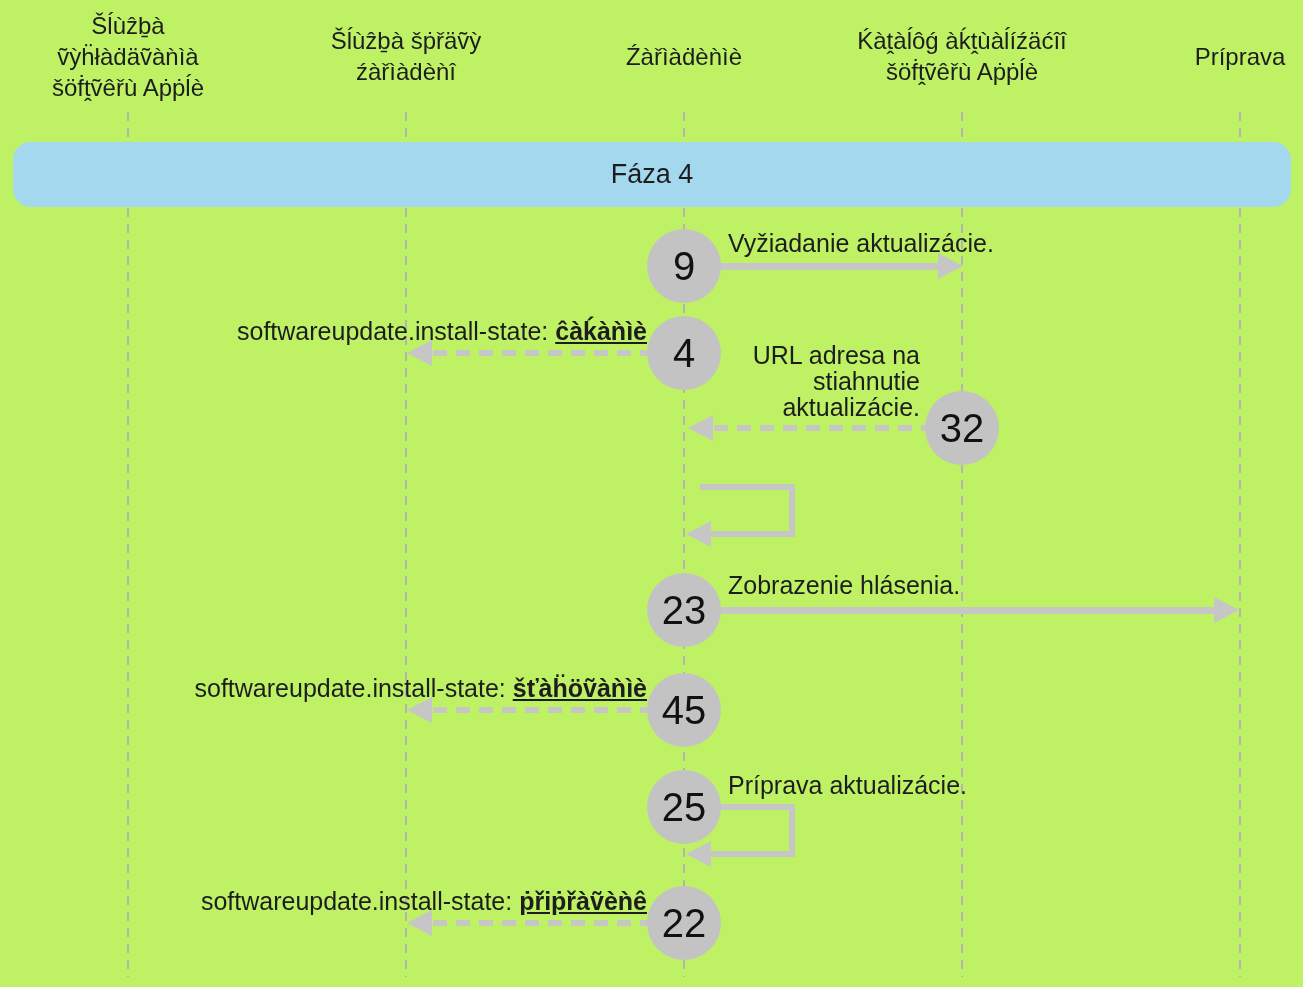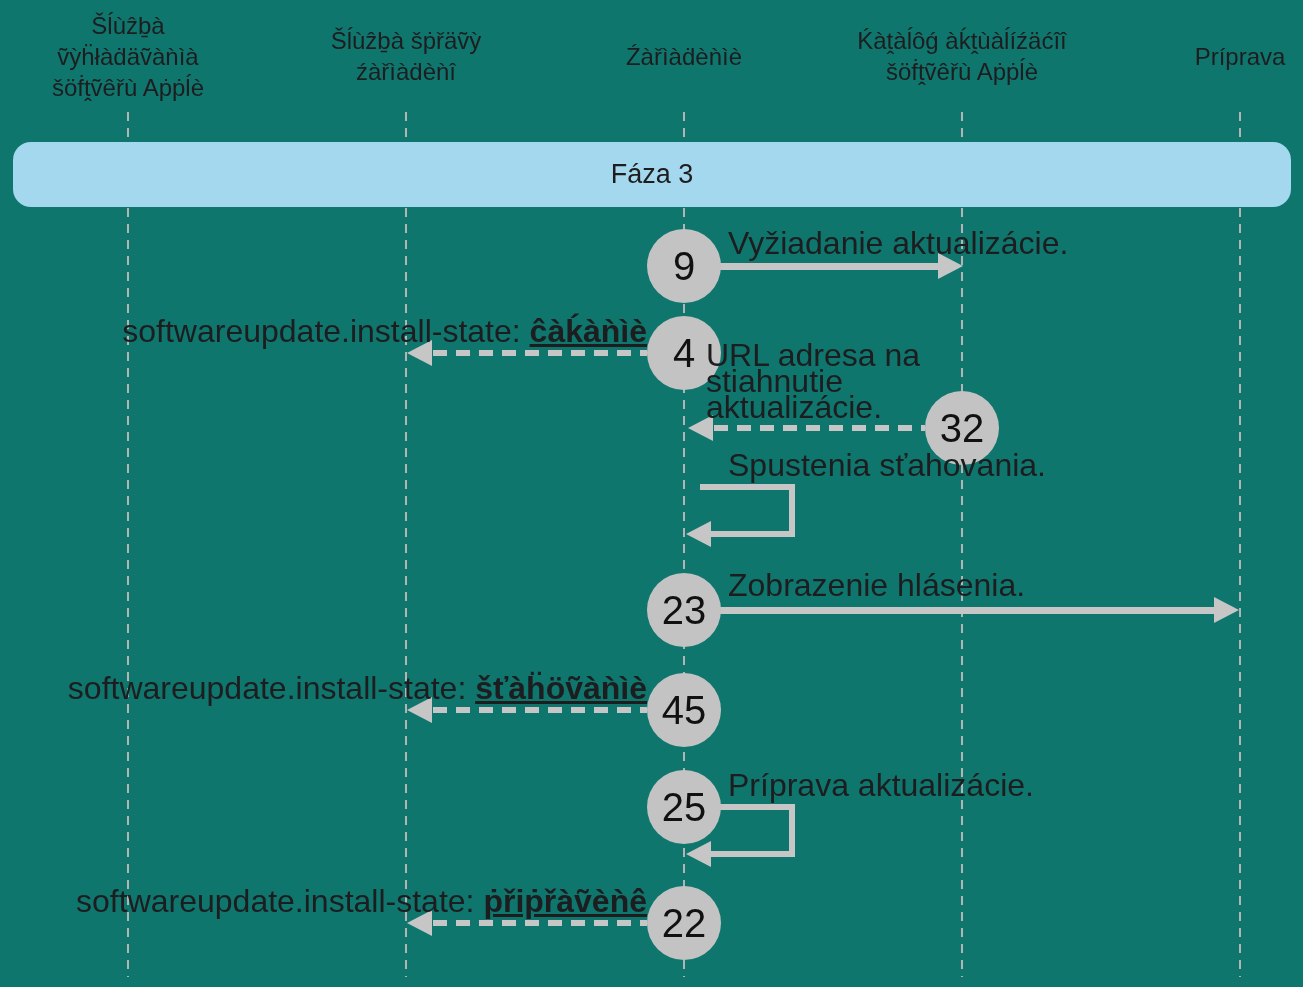--- a/index.html
+++ b/index.html
@@ -1,18 +1,18 @@
 <!DOCTYPE html>
 <html style="--text: #1d1d1f; --banner: #a4d8ee; --lane: #b4b4b4; --arrow: #c6c6c6; --circle: #c3c3c3; --number: #111111;"><head>
 <meta charset="utf-8">
 <style>
   * { margin:0; padding:0; box-sizing:border-box; }
   html,body { background:#ffffff; }
   body { font-family:"Liberation Sans", sans-serif; color:var(--text,#1d1d1f); }
-  .diagram { position:relative; width:1303px; height:987px; background:#0f766e; overflow:hidden;padding-left:8px; }
+  .diagram { position:relative; width:1303px; height:987px; background:#bef264; overflow:hidden;padding-left:8px; }
 
   .lane-line {
     position:absolute; top:112px; height:865px; width:2px; z-index:0;
     background-image:repeating-linear-gradient(to bottom, var(--lane,#b4b4b4) 0 9px, transparent 9px 16px);
   }
   .lane-header {
     position:absolute; top:0; height:112px; width:276px; z-index:1;
     display:flex; align-items:center; justify-content:center;
     text-align:center; font-size:24px; line-height:31px; white-space:pre-line;
   }
@@ -38,22 +38,22 @@
   }
   .loop {
     position:absolute; width:95px; height:53px; z-index:2;
     border:6px solid var(--arrow,#c6c6c6); border-left:none;
   }
   .step-circle {
     position:absolute; width:74px; height:74px; border-radius:50%; z-index:3;
     background:var(--circle,#c3c3c3); color:var(--number,#111111);
     display:flex; align-items:center; justify-content:center; font-size:40px;
   }
-  .msg { position:absolute; font-size:32px; line-height:26px; white-space:nowrap; z-index:4; }
-  .msg.multiline { white-space:pre-line; }
+  .msg { position:absolute; font-size:25px; line-height:26px; white-space:nowrap; z-index:4; }
+  .msg.multiline { white-space:pre-line; text-align:right; }
   .msg.right { text-align:right; }
   .msg .state { font-weight:700;text-decoration:underline; }
 </style>
 </head>
 <body>
 
 <div class="diagram">
 
   <div class="lane-line" style="left:127px"></div>
   <div class="lane-line" style="left:405px"></div>
@@ -65,21 +65,21 @@
 ṽỳḧłàḋäṽàǹìà
 šöḟṱṽêřù Aṗṗĺè</span></div>
   <div class="lane-header" style="left:268px"><span>Šĺùẑḇà šṗřäṽỳ
 źàřìàḋèǹî</span></div>
   <div class="lane-header" style="left:546px"><span>Źàřìàḋèǹìè</span></div>
   <div class="lane-header" style="left:824px"><span>Ḱàṱàĺôǵ àḱṱùàĺíźäćîî
 šöḟṱṽêřù Aṗṗĺè</span></div>
   <div class="lane-header" style="left:1102px"><span>Príprava</span></div>
 
   <div class="phase-banner">
-    <span>Fáza 3</span>
+    <span>Fáza 4</span>
   </div>
 
   <div class="arrow-line" style="left:716px; top:263px; width:224px"></div>
   <div class="head-right" style="left:938px; top:253px"></div>
   <div class="step-circle" style="left:647px; top:229px">
       <span>9</span>
     </div>
   <div class="msg" style="left:728px; top:230px">Vyžiadanie aktualizácie.</div>
 
   <div class="head-left" style="left:407px; top:340px"></div>
@@ -93,21 +93,20 @@
   <div class="arrow-line dashed" style="left:714px; top:425px; width:211px"></div>
   <div class="step-circle" style="left:925px; top:391px">
       <span>32</span>
     </div>
   <div class="msg multiline" style="right:383px; top:342px">URL adresa na
 stiahnutie
 aktualizácie.</div>
 
   <div class="loop" style="left:700px; top:484px"></div>
   <div class="head-left" style="left:686px; top:521px"></div>
-  <div class="msg" style="left:728px; top:452px">Spustenia sťahovania.</div>
 
   <div class="arrow-line" style="left:716px; top:607px; width:500px"></div>
   <div class="head-right" style="left:1214px; top:597px"></div>
   <div class="step-circle" style="left:647px; top:573px">
       <span>23</span>
     </div>
   <div class="msg" style="left:728px; top:572px">Zobrazenie hlásenia.</div>
 
   <div class="head-left" style="left:407px; top:697px"></div>
   <div class="arrow-line dashed" style="left:433px; top:707px; width:214px"></div>

